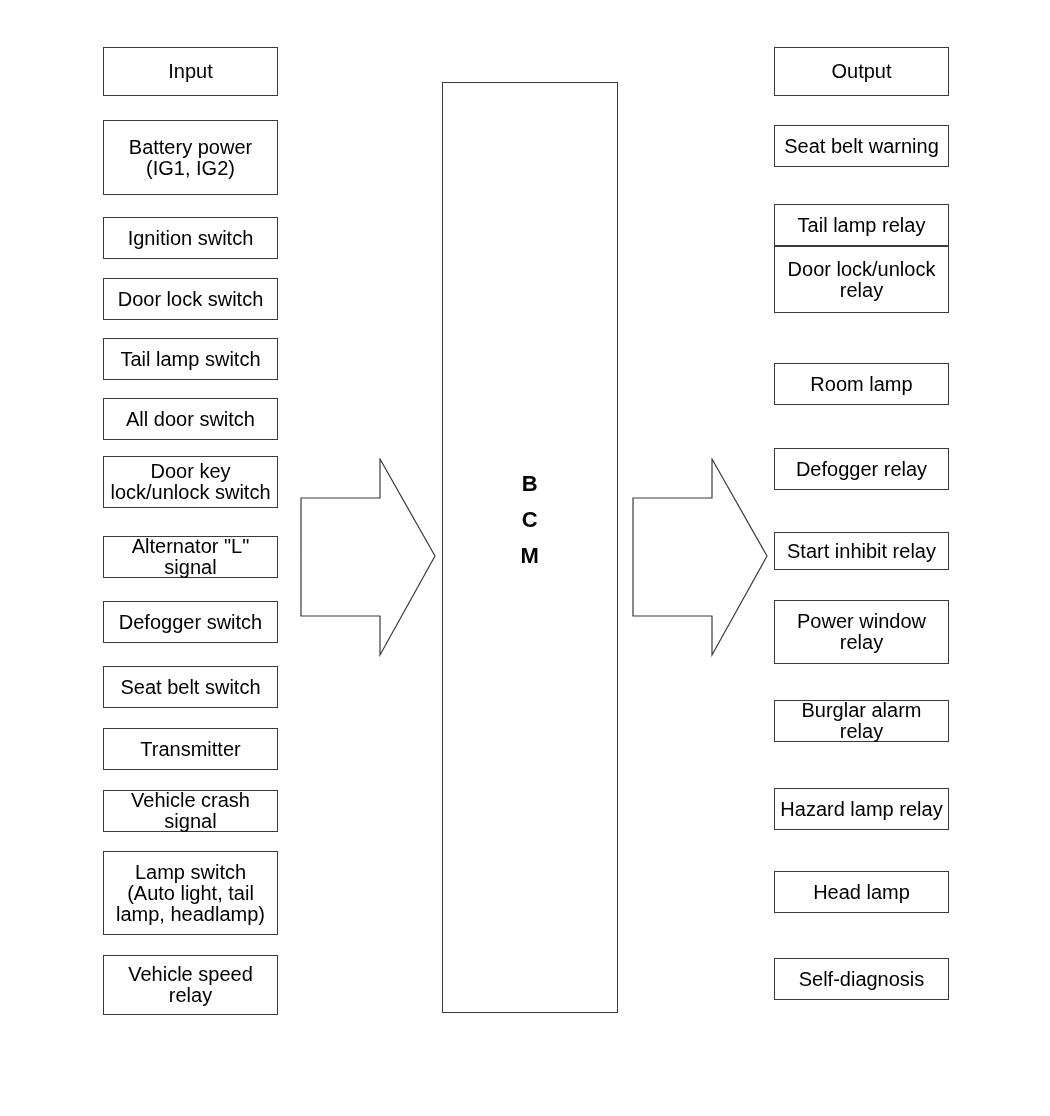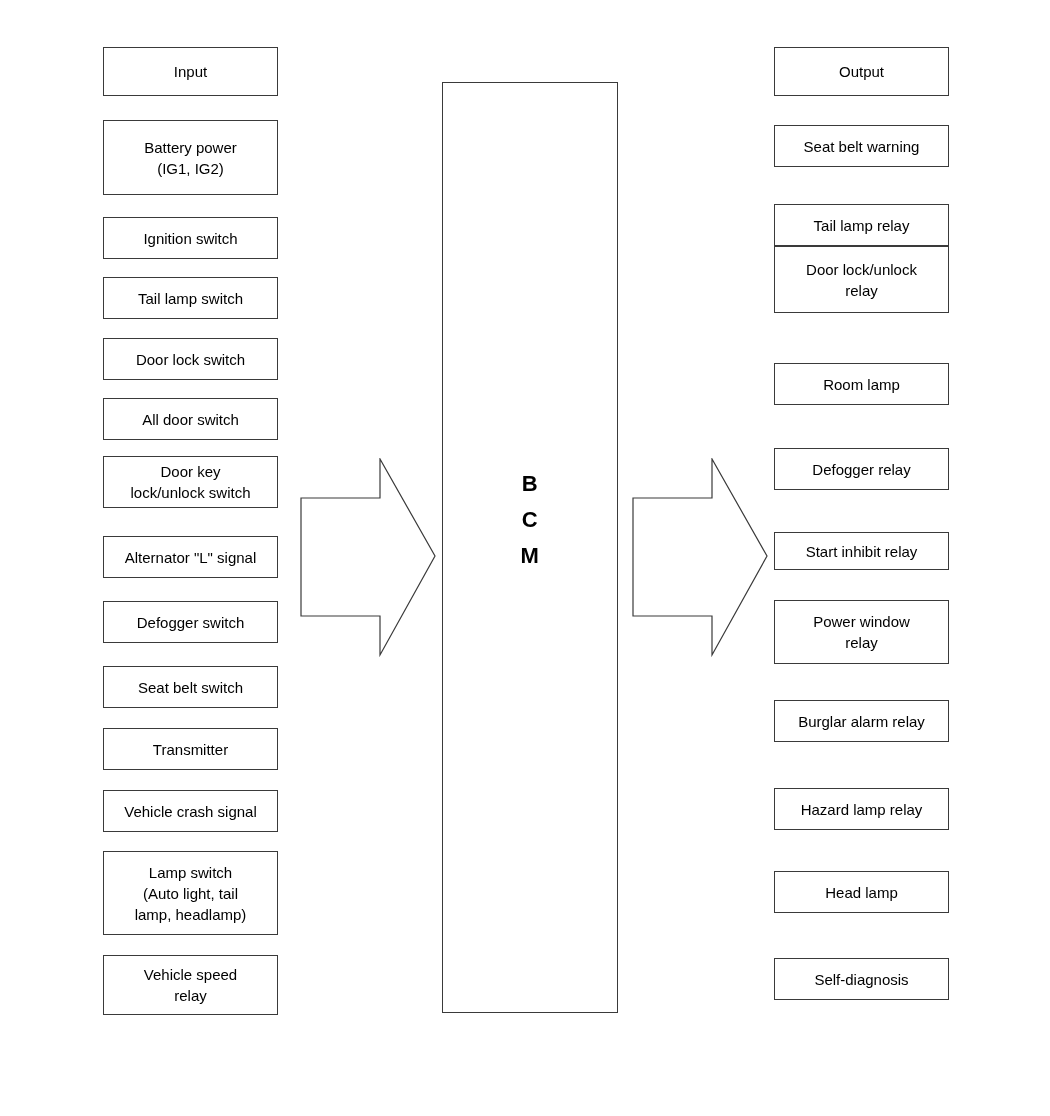--- a/index.html
+++ b/index.html
@@ -29,21 +29,21 @@
 
   .node-box {
     box-sizing: border-box;
     width: 175px;
     border: 1px solid #3a3a3a;
     background: #ffffff;
     display: flex;
     align-items: center;
     justify-content: center;
     text-align: center;
-    font-size: 15px;
+    font-size: 20px;
     line-height: 21px;
     color: #000000;
     padding: 0 4px;
   }
   .node-label {
     display: block;
     white-space: pre-line;
   }
 
   
@@ -96,25 +96,25 @@
       <div class="node-box" style="height: 49px;">
         <span class="node-label">Input</span>
       </div>
       <div class="node-box" style="height: 75px; margin-top: 24px;">
         <span class="node-label">Battery power
 (IG1, IG2)</span>
       </div>
       <div class="node-box" style="height: 42px; margin-top: 22px;">
         <span class="node-label">Ignition switch</span>
       </div>
+      <div class="node-box" style="height: 42px; margin-top: 19px;">
+        <span class="node-label">Door lock switch</span>
+      </div>
       <div class="node-box" style="height: 42px; margin-top: 18px;">
         <span class="node-label">Tail lamp switch</span>
-      </div>
-      <div class="node-box" style="height: 42px; margin-top: 19px;">
-        <span class="node-label">Door lock switch</span>
       </div>
       <div class="node-box" style="height: 42px; margin-top: 18px;">
         <span class="node-label">All door switch</span>
       </div>
       <div class="node-box" style="height: 52px; margin-top: 16px;">
         <span class="node-label">Door key
 lock/unlock switch</span>
       </div>
       <div class="node-box" style="height: 42px; margin-top: 28px;">
         <span class="node-label">Alternator "L" signal</span>

